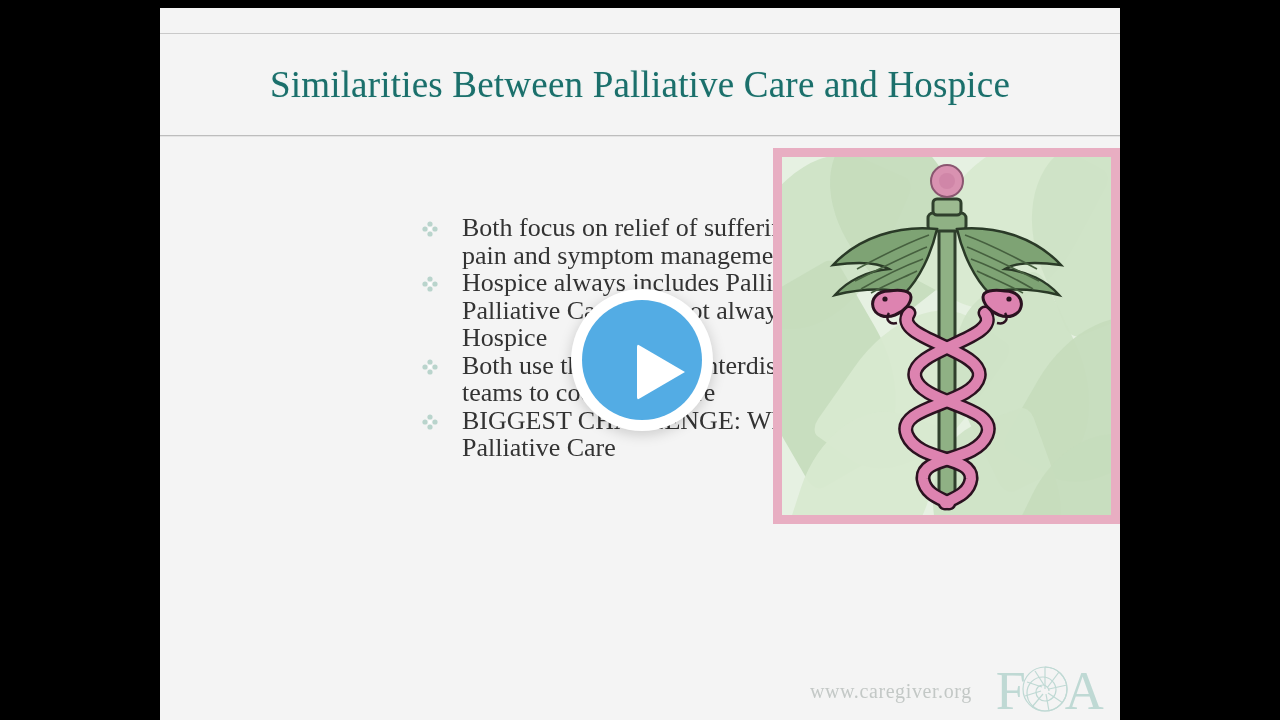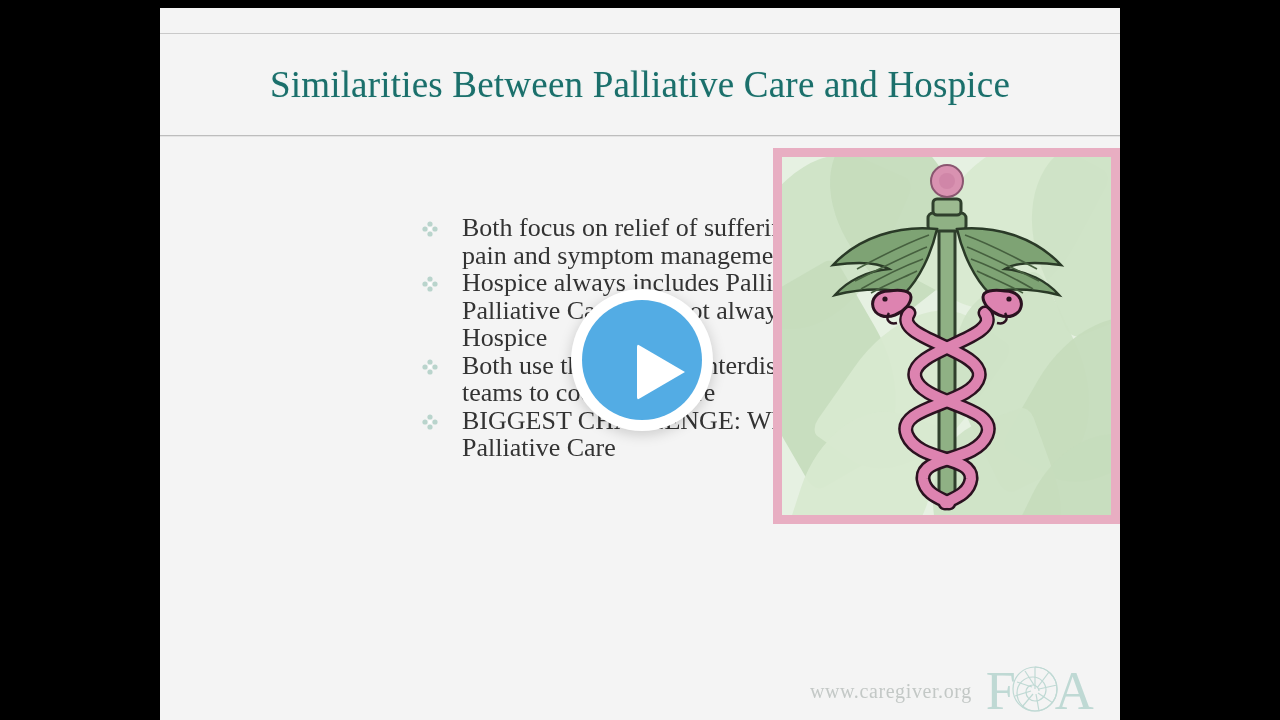--- a/index.html
+++ b/index.html
@@ -144,21 +144,21 @@
     transform: translateX(-50%);
   }
 
   
   #footer-brand {
     position: absolute;
     left: 650px;   
     top: 655px;
     display: flex;
     align-items: center;
-    gap: 14px;
+    gap: 24px;
   }
   #site-url {
     color: #c3c8c6;
     font-family: "Liberation Serif", serif;
     font-size: 20px;
     letter-spacing: 0.6px;
   }
   #fca-logo {
     display: flex;
     align-items: center;

